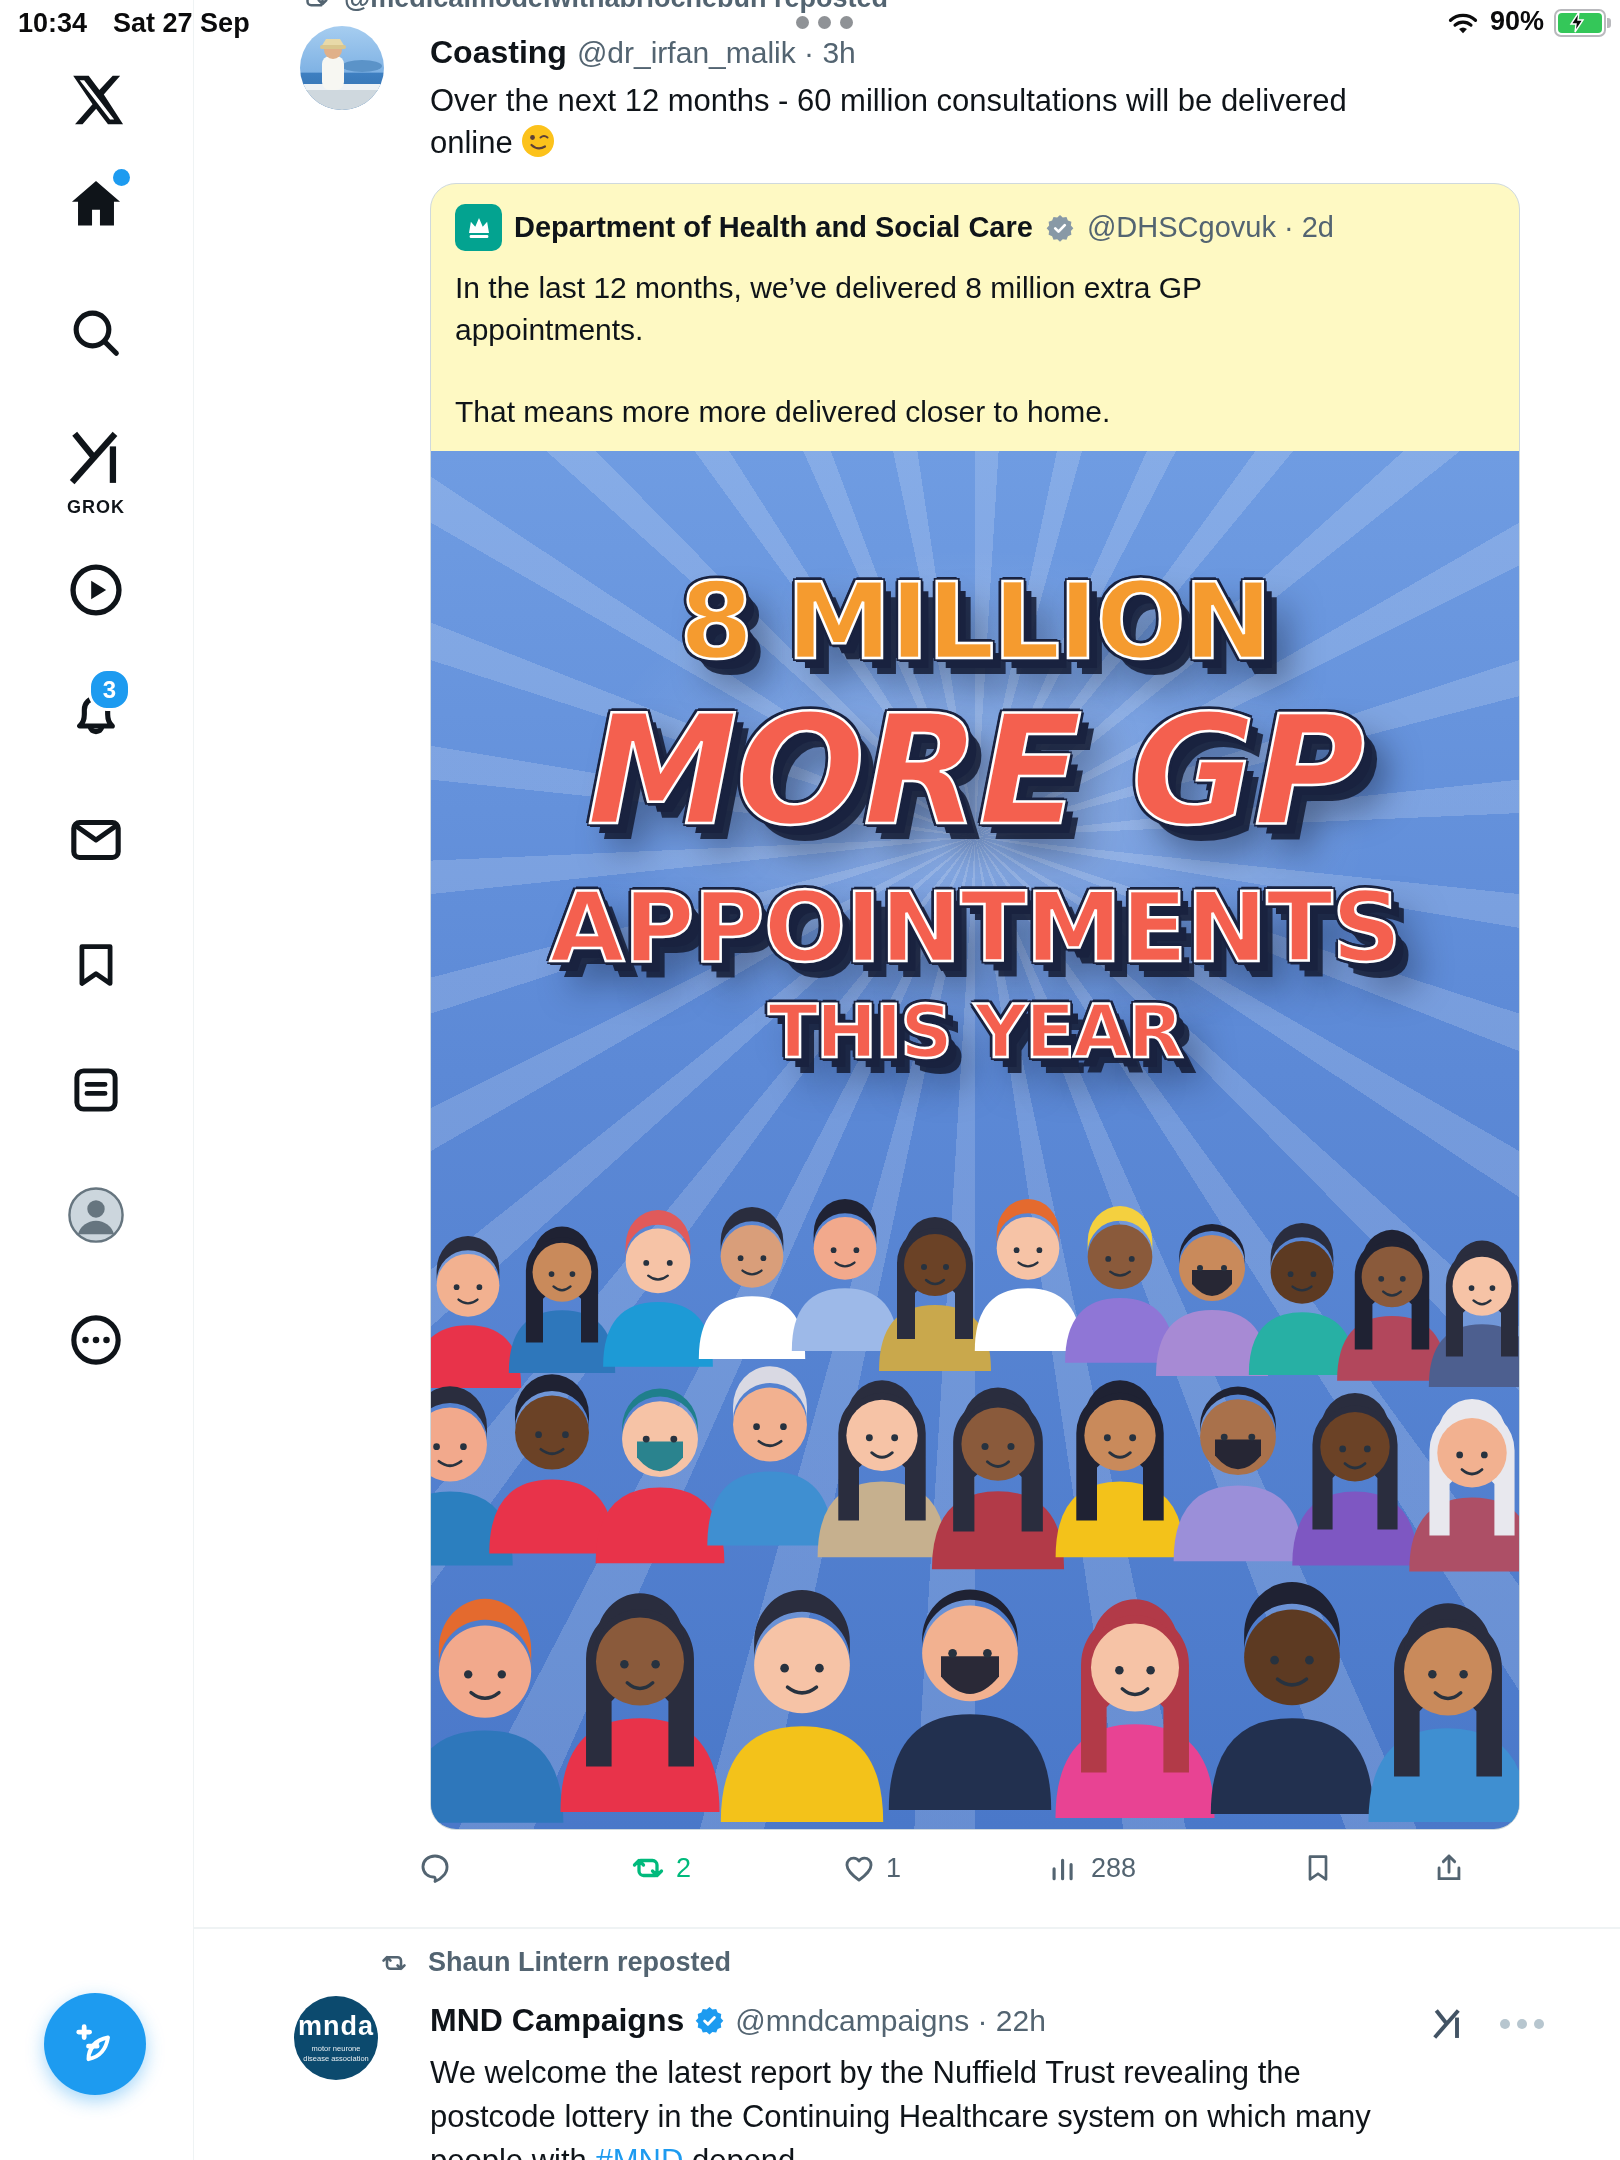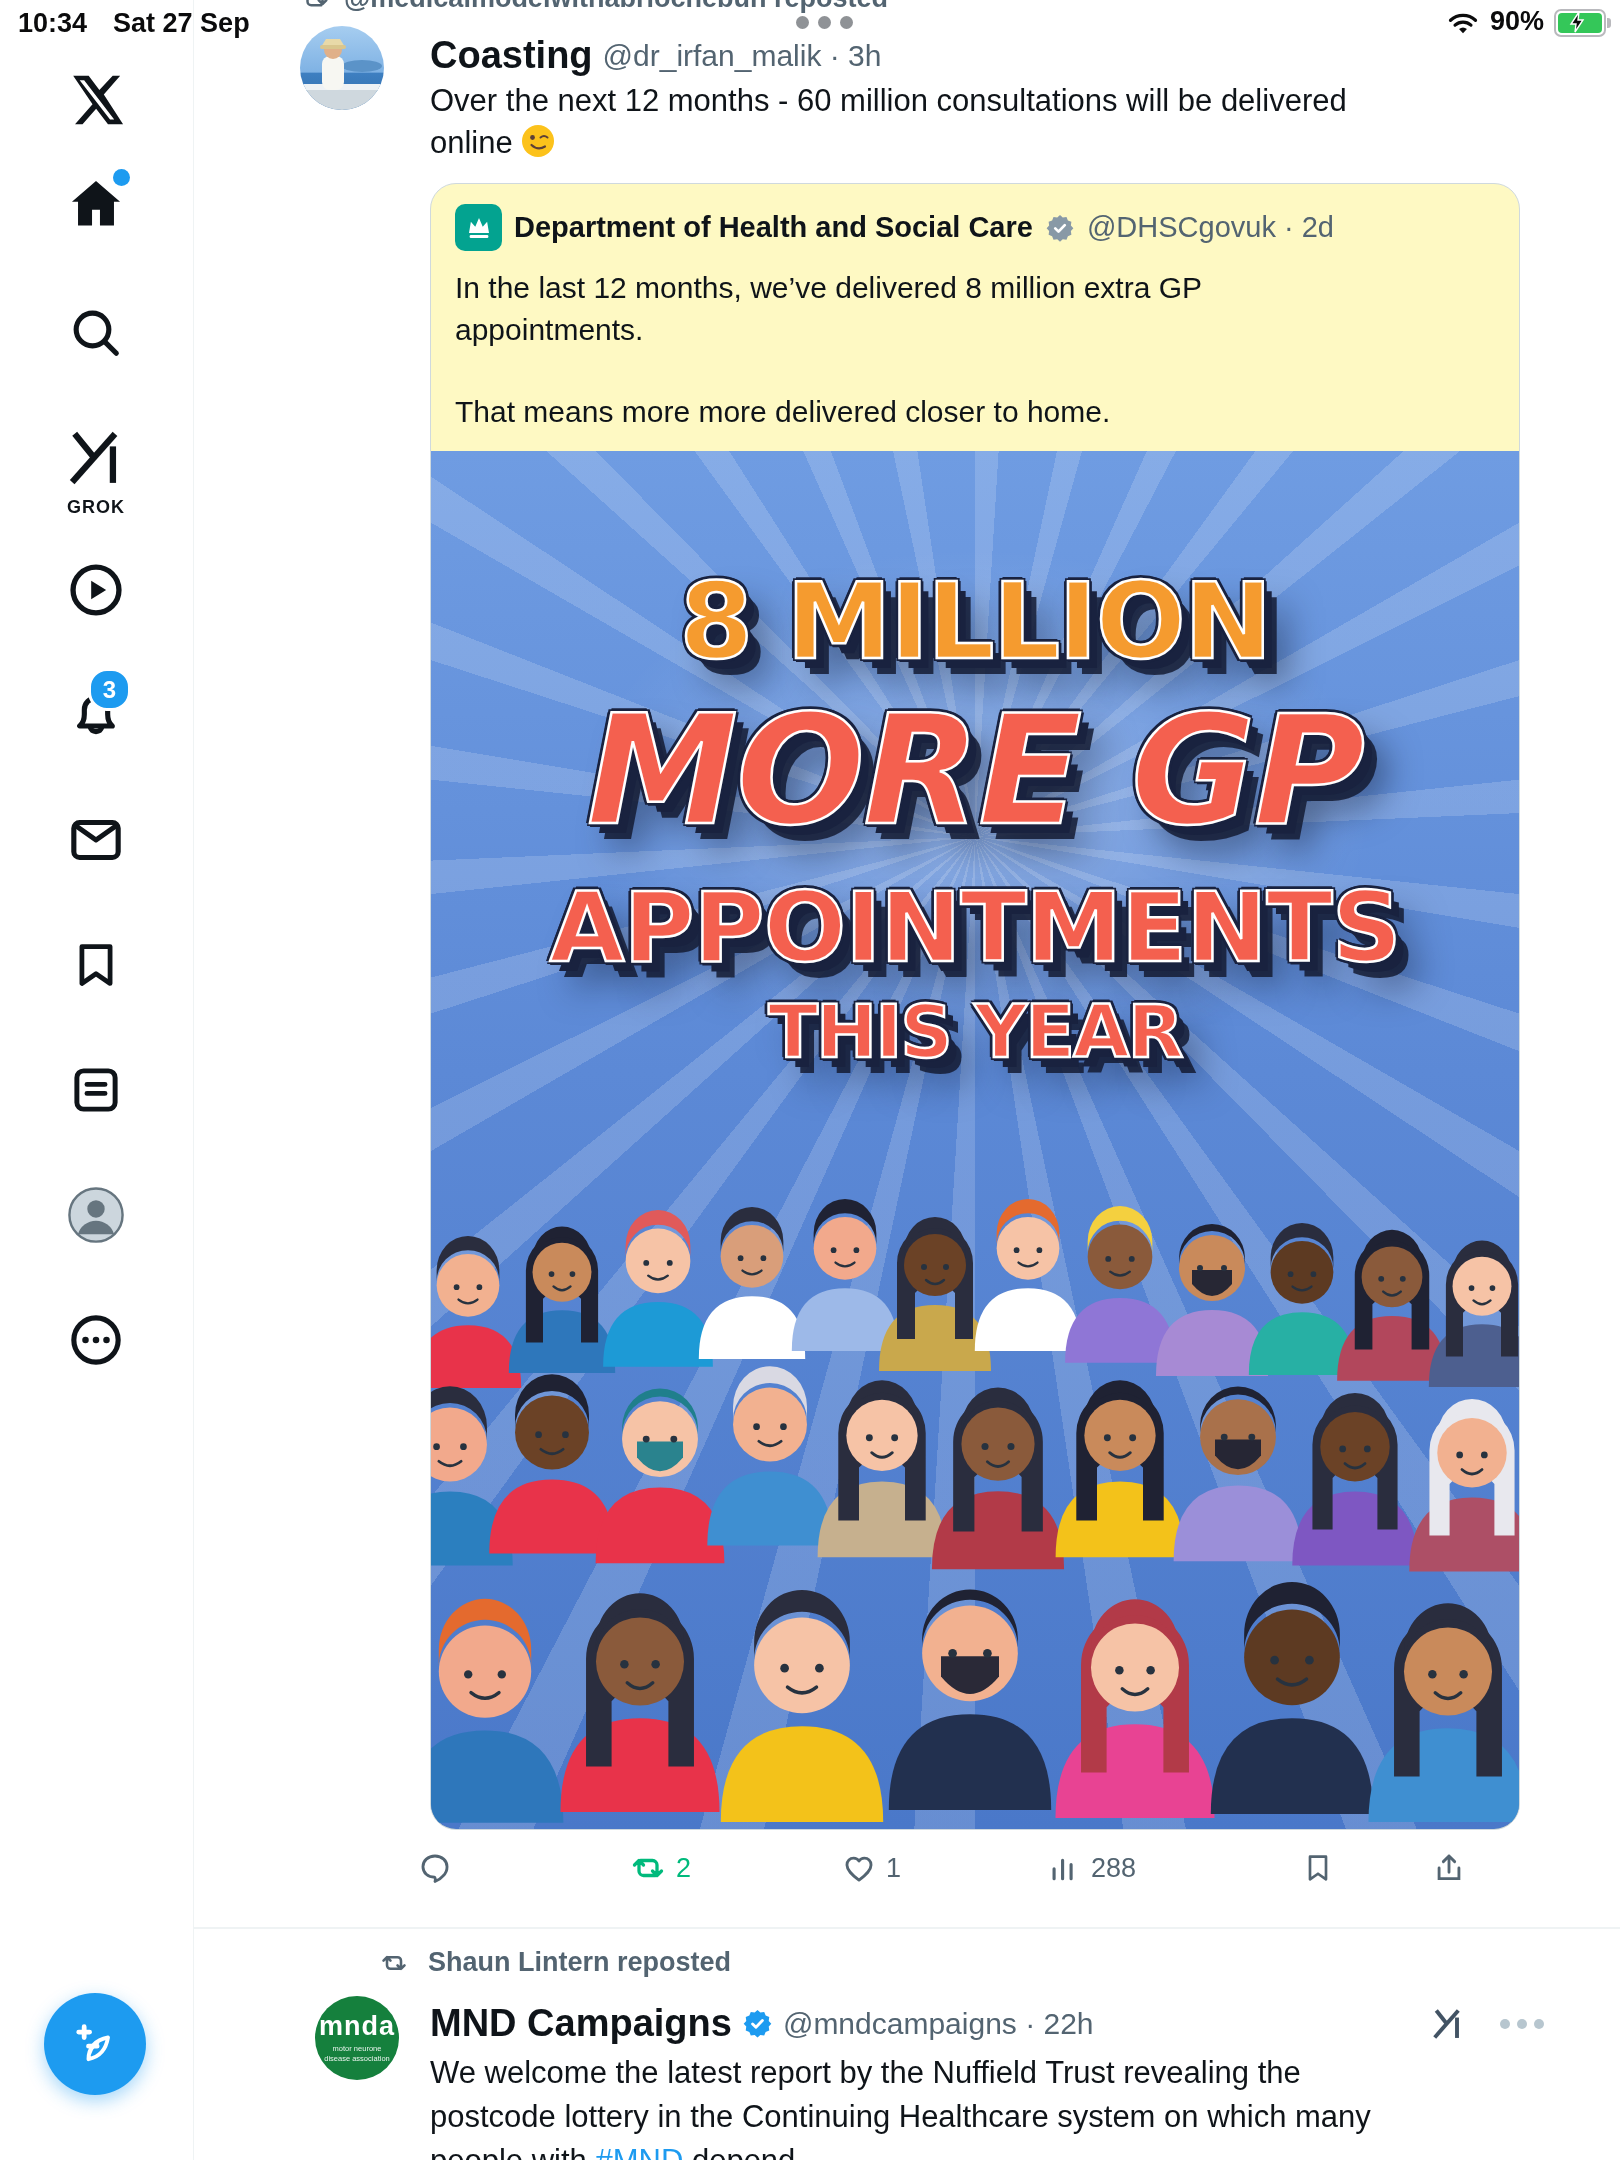--- a/index.html
+++ b/index.html
@@ -23,21 +23,21 @@
     font-size:24px;font-weight:600;display:flex;align-items:center;justify-content:center;border:3px solid #fff;}
   .home-dot{position:absolute;right:-6px;top:-8px;width:17px;height:17px;border-radius:50%;background:#1d9bf0;}
   .fab{position:absolute;left:44px;top:1993px;width:102px;height:102px;border-radius:50%;background:#1d9bf0;
     display:flex;align-items:center;justify-content:center;box-shadow:0 6px 18px rgba(29,155,240,.4);cursor:pointer;}
   
   .main{position:absolute;left:193px;top:0;width:1427px;height:2160px;}
   .cut-repost{position:absolute;left:107px;top:-17px;display:flex;gap:14px;align-items:center;color:#536471;font-weight:700;font-size:27px;}
   .avatar{position:absolute;border-radius:50%;overflow:hidden;cursor:pointer;}
   .av1{left:107px;top:26px;width:84px;height:84px;}
   .nrow{position:absolute;display:flex;align-items:center;gap:10px;white-space:nowrap;}
-  .nm{font-size:38px;font-weight:700;color:#0f1419;}
+  .nm{font-size:32px;font-weight:700;color:#0f1419;}
   .meta{font-size:30px;color:#536471;}
   .t-text{position:absolute;left:237px;font-size:31px;line-height:42px;color:#0f1419;}
   .emoji{display:inline-block;vertical-align:-5px;margin-left:8px;}
   
   .qcard{position:absolute;left:237px;top:183px;width:1090px;height:1647px;border:1.5px solid #cfd9de;border-radius:26px;
     background:#fef9c3;display:flex;flex-direction:column;overflow:hidden;cursor:pointer;box-sizing:border-box;}
   .q-head{display:flex;align-items:center;gap:12px;padding:20px 24px 10px 24px;white-space:nowrap;}
   .q-av{width:47px;height:47px;border-radius:10px;background:#03a390;display:flex;align-items:center;justify-content:center;flex:0 0 auto;}
   .q-name{font-size:29px;font-weight:700;}
   .q-meta{font-size:29px;color:#536471;}
@@ -59,21 +59,21 @@
   .hl3{top:428px;font-size:97px;color:#f4604f;letter-spacing:-1px;}
   .hl4{top:544px;font-size:73px;color:#f4604f;}
   .crowd{position:absolute;left:0;bottom:0;width:100%;height:705px;}
   
   .actions{position:absolute;left:225px;top:1840px;width:1110px;height:56px;display:flex;align-items:center;color:#536471;}
   .act{display:flex;align-items:center;gap:10px;font-size:27px;color:#536471;cursor:pointer;}
   .act.green{color:#00ba7c;}
   .divider{position:absolute;left:0;top:1927px;width:1427px;height:1.5px;background:#eff3f4;}
   
   .repost2{position:absolute;left:187px;top:1947px;display:flex;align-items:center;gap:20px;color:#536471;font-weight:700;font-size:27px;}
-  .av2{left:122px;top:1996px;width:84px;height:84px;background:#15803d;display:flex;flex-direction:column;align-items:center;justify-content:center;color:#fff;}
+  .av2{left:101px;top:1996px;width:84px;height:84px;background:#0c4a6e;display:flex;flex-direction:column;align-items:center;justify-content:center;color:#fff;}
   .av2 .mnda{font-size:27px;font-weight:600;letter-spacing:1px;line-height:1;}
   .av2 .sub{font-size:7.5px;text-align:center;line-height:1.25;margin-top:4px;opacity:.9;width:70px;}
   .t2-icons{position:absolute;left:1237px;top:2006px;display:flex;align-items:center;gap:34px;}
   .t2-icons .dots{display:flex;gap:7px;}
   .t2-icons .dots i{width:10px;height:10px;border-radius:50%;background:#b7c6cf;}
   .link{color:#1d9bf0;}
   .ic{display:block;}
 </style>
 </head>
 <body>

